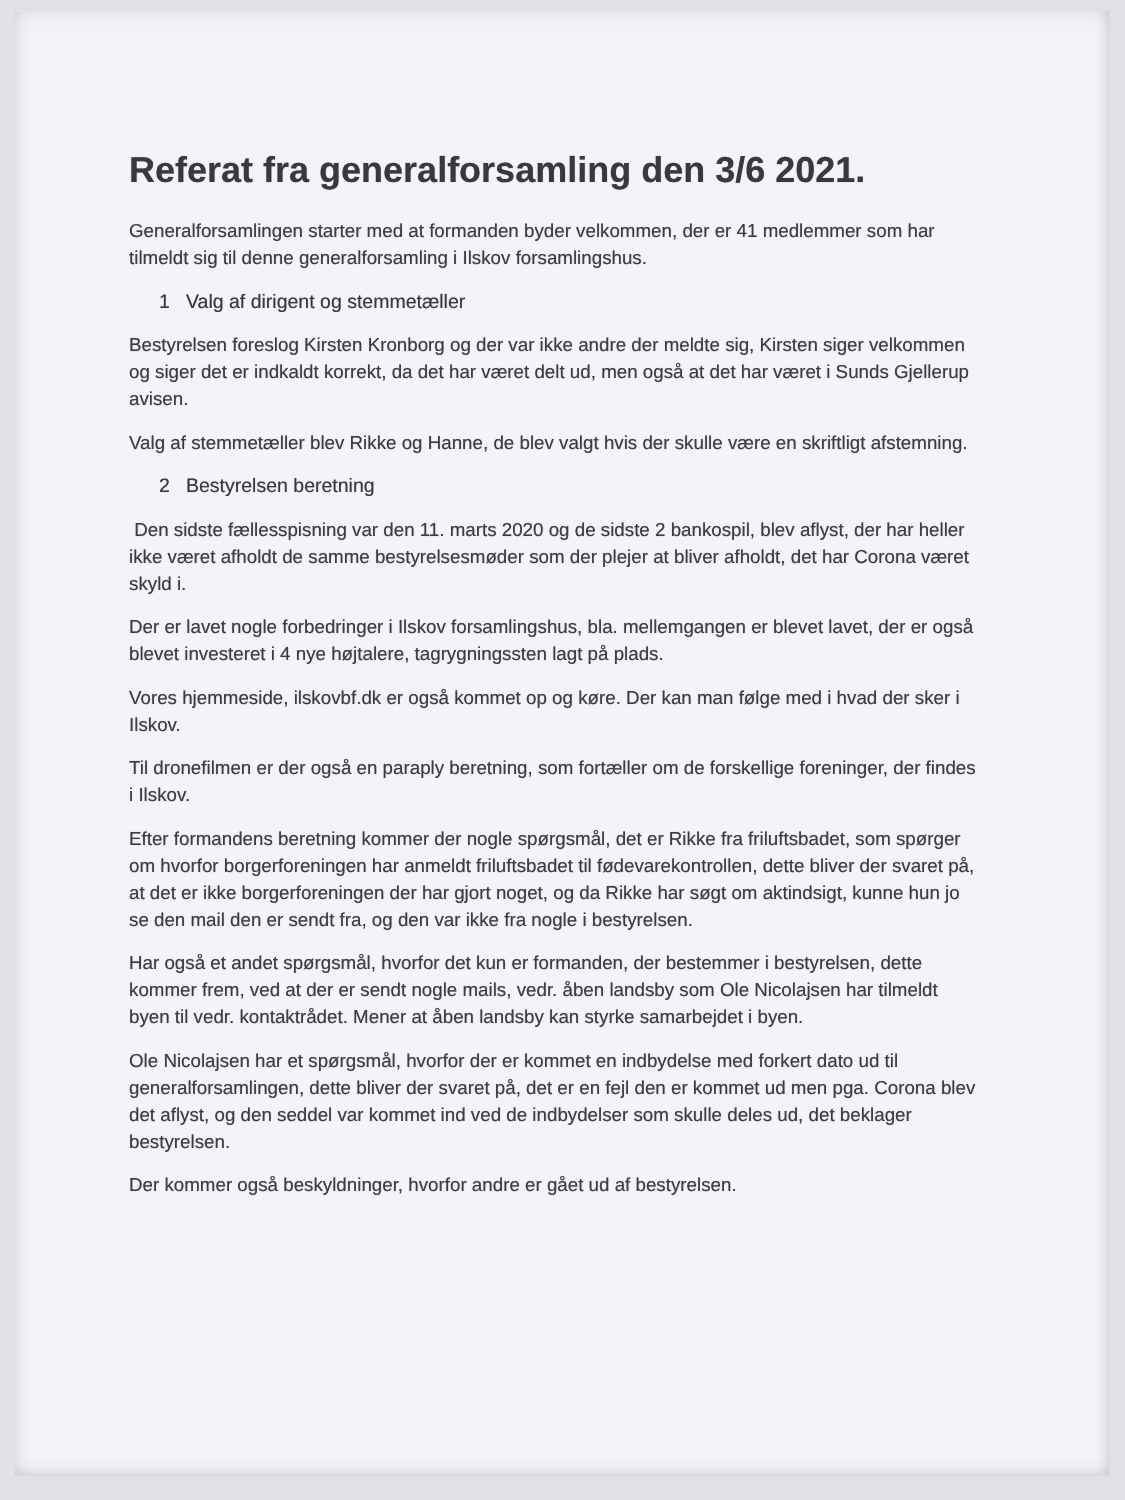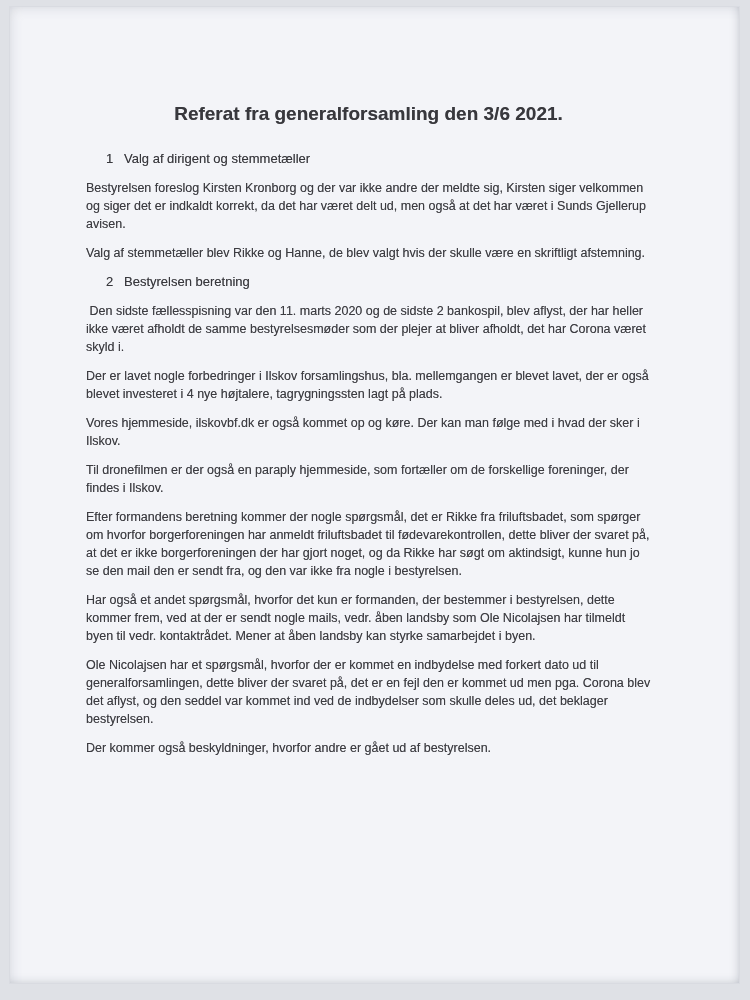--- a/index.html
+++ b/index.html
@@ -32,25 +32,25 @@
     position: absolute;
     left: 76px;
     top: 94px;
     width: 565px;
     color: #3c3c41;
     font-size: 12.5px;
     line-height: 18px;
     text-shadow: 0 0 0.6px rgba(62,62,68,0.55);
   }
   .doc-title {
-    font-size: 19px;
+    font-size: 24px;
     line-height: 26px;
     font-weight: bold;
-    text-align: center;
-    margin: 0 0 23px 0;
+    text-align: left;
+    margin: 0 0 18px 0;
     color: #38383d;
   }
   .para {
     margin: 0 0 11px 0;
     white-space: pre-wrap;
   }
   .heading {
     font-size: 13px;
     font-weight: normal;
     line-height: 18px;
@@ -64,37 +64,38 @@
   }
 </style>
 </head>
 <body>
 
 <div class="paper">
   <div class="content">
 
     <h1 class="doc-title">Referat fra generalforsamling den 3/6 2021.</h1>
 
+    <p class="para">Generalforsamlingen starter med at formanden byder velkommen, der er 41 medlemmer som har tilmeldt sig til denne generalforsamling i Ilskov forsamlingshus.</p>
 
     <h2 class="heading"><span class="hnum">1</span><span>Valg af dirigent og stemmetæller</span></h2>
 
     <p class="para">Bestyrelsen foreslog Kirsten Kronborg og der var ikke andre der meldte sig, Kirsten siger velkommen og siger det er indkaldt korrekt, da det har været delt ud, men også at det har været i Sunds Gjellerup avisen.</p>
 
     <p class="para">Valg af stemmetæller blev Rikke og Hanne, de blev valgt hvis der skulle være en skriftligt afstemning.</p>
 
     <h2 class="heading"><span class="hnum">2</span><span>Bestyrelsen beretning</span></h2>
 
     <p class="para"> Den sidste fællesspisning var den 11. marts 2020 og de sidste 2 bankospil, blev aflyst, der har heller ikke været afholdt de samme bestyrelsesmøder som der plejer at bliver afholdt, det har Corona været skyld i.</p>
 
     <p class="para">Der er lavet nogle forbedringer i Ilskov forsamlingshus, bla. mellemgangen er blevet lavet, der er også blevet investeret i 4 nye højtalere, tagrygningssten lagt på plads.</p>
 
     <p class="para">Vores hjemmeside, ilskovbf.dk er også kommet op og køre. Der kan man følge med i hvad der sker i Ilskov.</p>
 
 
-    <p class="para">Til dronefilmen er der også en paraply hjemmeside, som fortæller om de forskellige foreninger, der findes i Ilskov.</p>
+    <p class="para">Til dronefilmen er der også en paraply beretning, som fortæller om de forskellige foreninger, der findes i Ilskov.</p>
 
     <p class="para">Efter formandens beretning kommer der nogle spørgsmål, det er Rikke fra friluftsbadet, som spørger om hvorfor borgerforeningen har anmeldt friluftsbadet til fødevarekontrollen, dette bliver der svaret på, at det er ikke borgerforeningen der har gjort noget, og da Rikke har søgt om aktindsigt, kunne hun jo se den mail den er sendt fra, og den var ikke fra nogle i bestyrelsen.</p>
 
     <p class="para">Har også et andet spørgsmål, hvorfor det kun er formanden, der bestemmer i bestyrelsen, dette kommer frem, ved at der er sendt nogle mails, vedr. åben landsby som Ole Nicolajsen har tilmeldt byen til vedr. kontaktrådet. Mener at åben landsby kan styrke samarbejdet i byen.</p>
 
     <p class="para">Ole Nicolajsen har et spørgsmål, hvorfor der er kommet en indbydelse med forkert dato ud til generalforsamlingen, dette bliver der svaret på, det er en fejl den er kommet ud men pga. Corona blev det aflyst, og den seddel var kommet ind ved de indbydelser som skulle deles ud, det beklager bestyrelsen.</p>
 
     <p class="para">Der kommer også beskyldninger, hvorfor andre er gået ud af bestyrelsen.</p>
 
 

